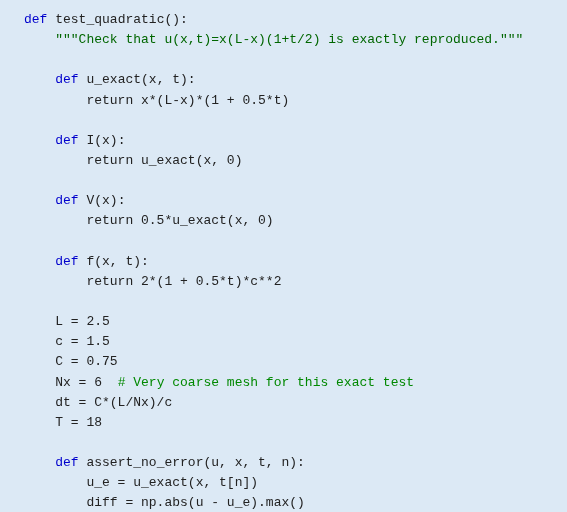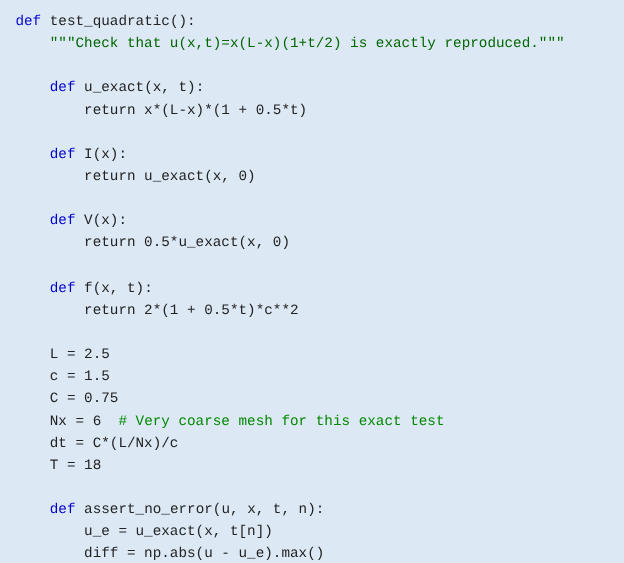--- a/index.html
+++ b/index.html
@@ -14,21 +14,21 @@
       background: #dce9f5;
       font-family: 'Courier New', Courier, monospace;
       font-size: 13px;
       overflow: hidden;
     }
 
     .code-container {
       background: #dce9f5;
       width: 567px;
       height: 512px;
-      padding: 10px 14px;
+      padding: 10px 24px;
       overflow: hidden;
     }
 
     .code-block {
       line-height: 1.55;
       white-space: pre;
     }
   </style>
 </head>
 <body>

